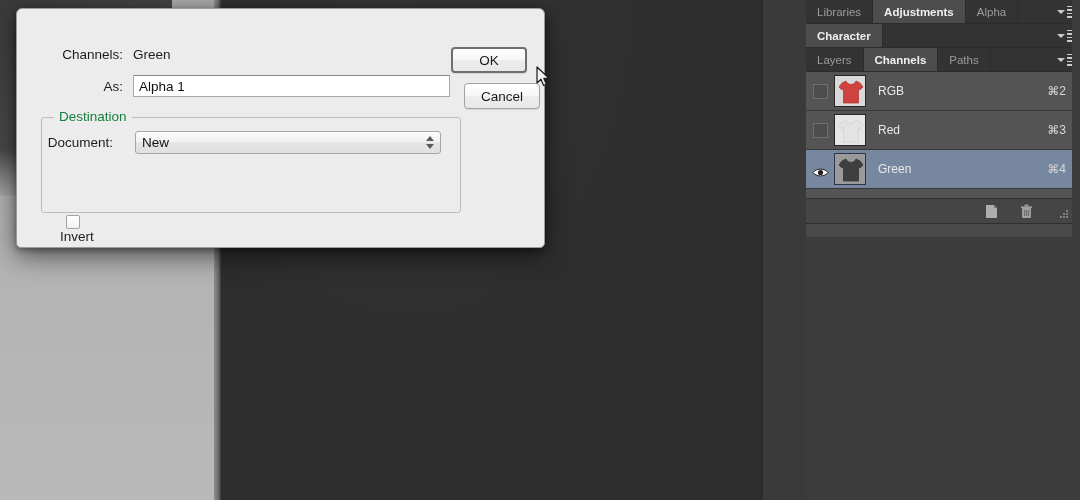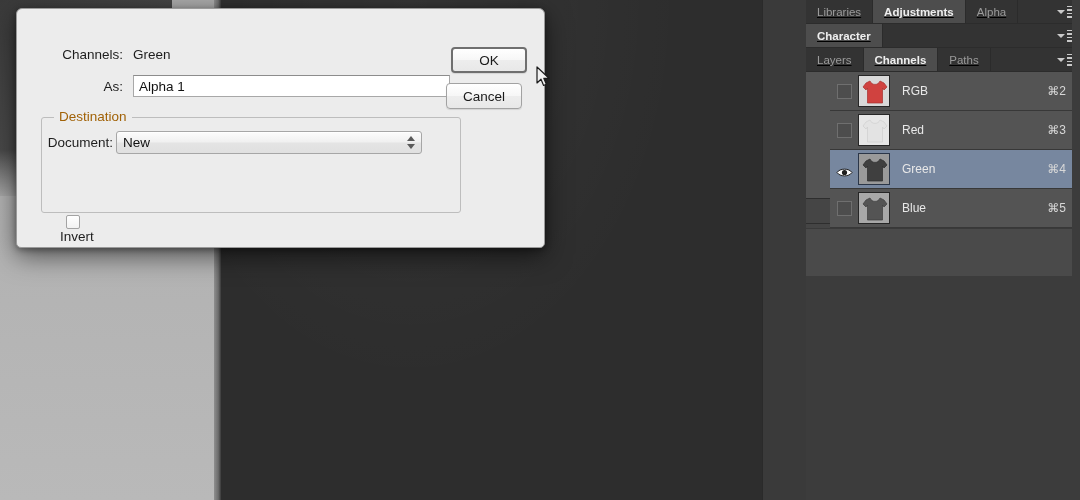--- a/index.html
+++ b/index.html
@@ -127,30 +127,30 @@
     width: 418px; height: 94px;
     border: 1px solid #bdbdbd;
     border-radius: 3px;
   }
   .group-legend {
     position: absolute;
     left: 12px; top: -9px;
     background: #ececec;
     padding: 0 5px;
     font-size: 13.5px;
-    color: #a16207;
+    color: #15803d;
   }
 
   .r-document { left: 0; top: 122px; width: 440px; }
   .r-document .lbl { width: 96px; }
   .r-name { left: 0; top: 158px; width: 440px; }
   .r-name .lbl { width: 96px; }
 
   .select {
-    margin-left: 3px;
+    margin-left: 22px;
     position: relative;
     width: 306px; height: 23px;
     background: linear-gradient(180deg,#fcfcfc 0%, #f0f0f0 48%, #e4e4e4 52%, #e0e0e0 100%);
     border: 1px solid #a6a6a6;
     border-radius: 3px;
     box-sizing: border-box;
     display: flex; align-items: center;
     padding: 0 6px;
     font-size: 13.5px;
     color: #111;
@@ -205,21 +205,21 @@
     box-sizing: border-box;
     display: flex; align-items: center; justify-content: center;
     font-size: 13.5px;
     color: #1a1a1a;
     box-shadow: 0 1px 1px rgba(0,0,0,0.10);
   }
   .btn-ok {
     right: 17px; top: 38px;
     border: 2px solid #6f6f6f;
   }
-  .btn-cancel { right: 22px; top: 74px; }
+  .btn-cancel { right: 4px; top: 74px; }
 
   
   .right-col {
     position: absolute;
     left: 806px; top: 0;
     width: 274px; height: 500px;
     background: #3c3c3c;
   }
   .swatch-panel {
     position: absolute;
@@ -255,21 +255,21 @@
     padding-right: 10px;
     box-sizing: border-box;
   }
   .ico { width: 17px; height: 17px; position: relative; opacity: .82; }
 
   .tabbar {
     position: relative;
     height: 23px;
     background: #0c4a6e;
     border-bottom: 1px solid #2c2c2c;
-    display: flex; align-items: stretch; text-decoration: underline;
+    display: flex; align-items: stretch;
   }
   .tabbar.t1 { margin-top: 0; }
   .tab {
     padding: 0 11px;
     display: flex; align-items: center;
     font-size: 11.5px;
     color: #9b9b9b;
     background: #333333;
     border-right: 1px solid #2b2b2b;
     white-space: nowrap;
@@ -298,21 +298,20 @@
   
   .channels {
     background: #454545;
   }
   .ch-row {
     height: 38px;
     display: flex; align-items: center;
     border-bottom: 1px solid #383838;
     background: #545454;
     position: relative;
-    margin-left: 24px;
   }
   .ch-row.selected { background: #77879f; }
   .ch-eye {
     width: 28px;
     display: flex; align-items: center; justify-content: center;
   }
   .eye-box {
     width: 15px; height: 15px;
     border: 1px solid #6f6f6f;
     background: #4d4d4d;
@@ -596,32 +595,20 @@
               </svg></span>
           </div>
           <div class="thumb" style="background: rgb(154, 154, 154);">
             <span class="shirt"><svg viewBox="0 0 26 24" width="26" height="24">
                 <path d="M8 1 L4 3 L1 7 L4 10 L5.5 8 L5.5 23 L20.5 23 L20.5 8 L22 10 L25 7 L22 3 L18 1 C17 3.4 15.2 4.4 13 4.4 C10.8 4.4 9 3.4 8 1 Z" fill="#3f3f3f" stroke="#2c2c2c" stroke-width="0.7"></path>
               </svg></span>
           </div>
           <div class="ch-name">Green</div>
           <div class="ch-shortcut">⌘4</div>
         </div>
-        <div class="ch-row">
-          <div class="ch-eye">
-            <span class="eye-box"></span>
-          </div>
-          <div class="thumb" style="background: rgb(168, 168, 168);">
-            <span class="shirt"><svg viewBox="0 0 26 24" width="26" height="24">
-                <path d="M8 1 L4 3 L1 7 L4 10 L5.5 8 L5.5 23 L20.5 23 L20.5 8 L22 10 L25 7 L22 3 L18 1 C17 3.4 15.2 4.4 13 4.4 C10.8 4.4 9 3.4 8 1 Z" fill="#545454" stroke="#3d3d3d" stroke-width="0.7"></path>
-              </svg></span>
-          </div>
-          <div class="ch-name">Blue</div>
-          <div class="ch-shortcut">⌘5</div>
-        </div>
       </div>
     <div class="ch-empty"></div>
   </div>
   <div class="right-edge"></div>
 
   <div class="cursor">
     <svg viewBox="0 0 16 22" width="16" height="22">
       <path d="M1 1 L1 17 L5 13.2 L7.6 19.5 L10.3 18.3 L7.8 12.3 L13 12.3 Z" fill="#f2f2f2" stroke="#1a1a1a" stroke-width="1.2" stroke-linejoin="round"></path>
     </svg>
   </div>

